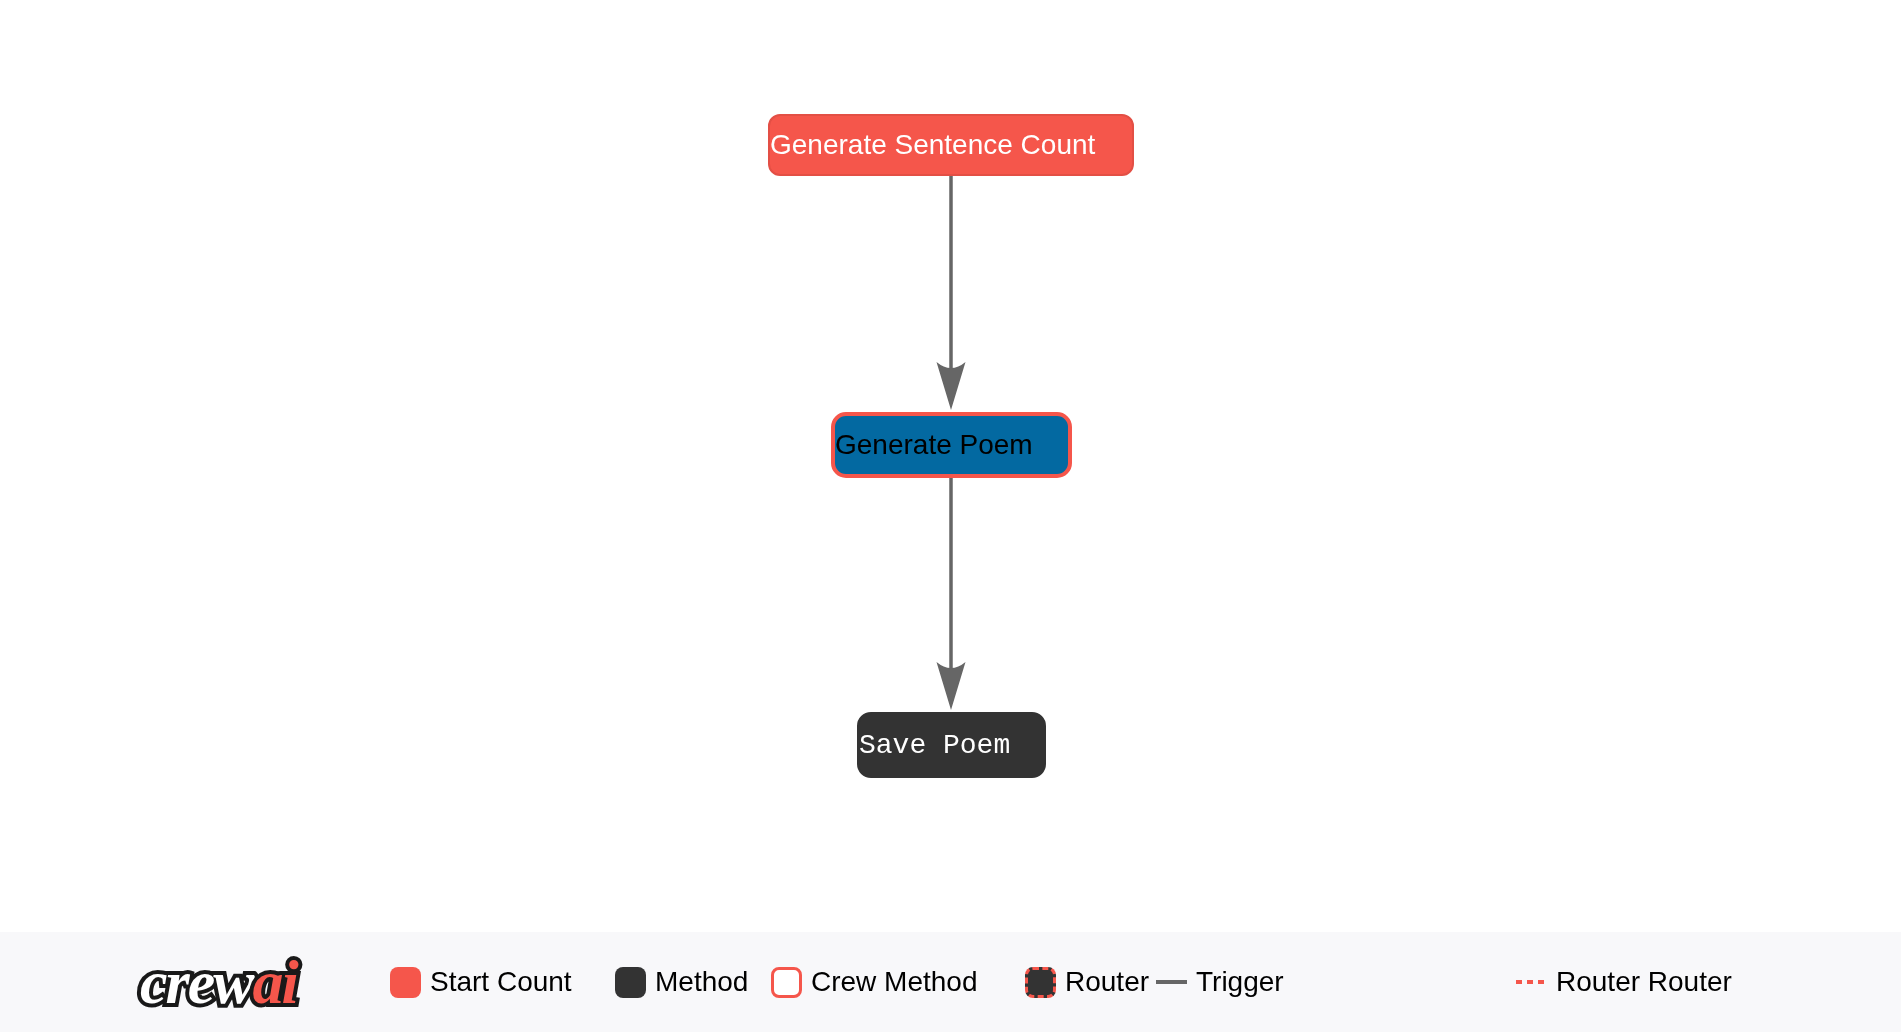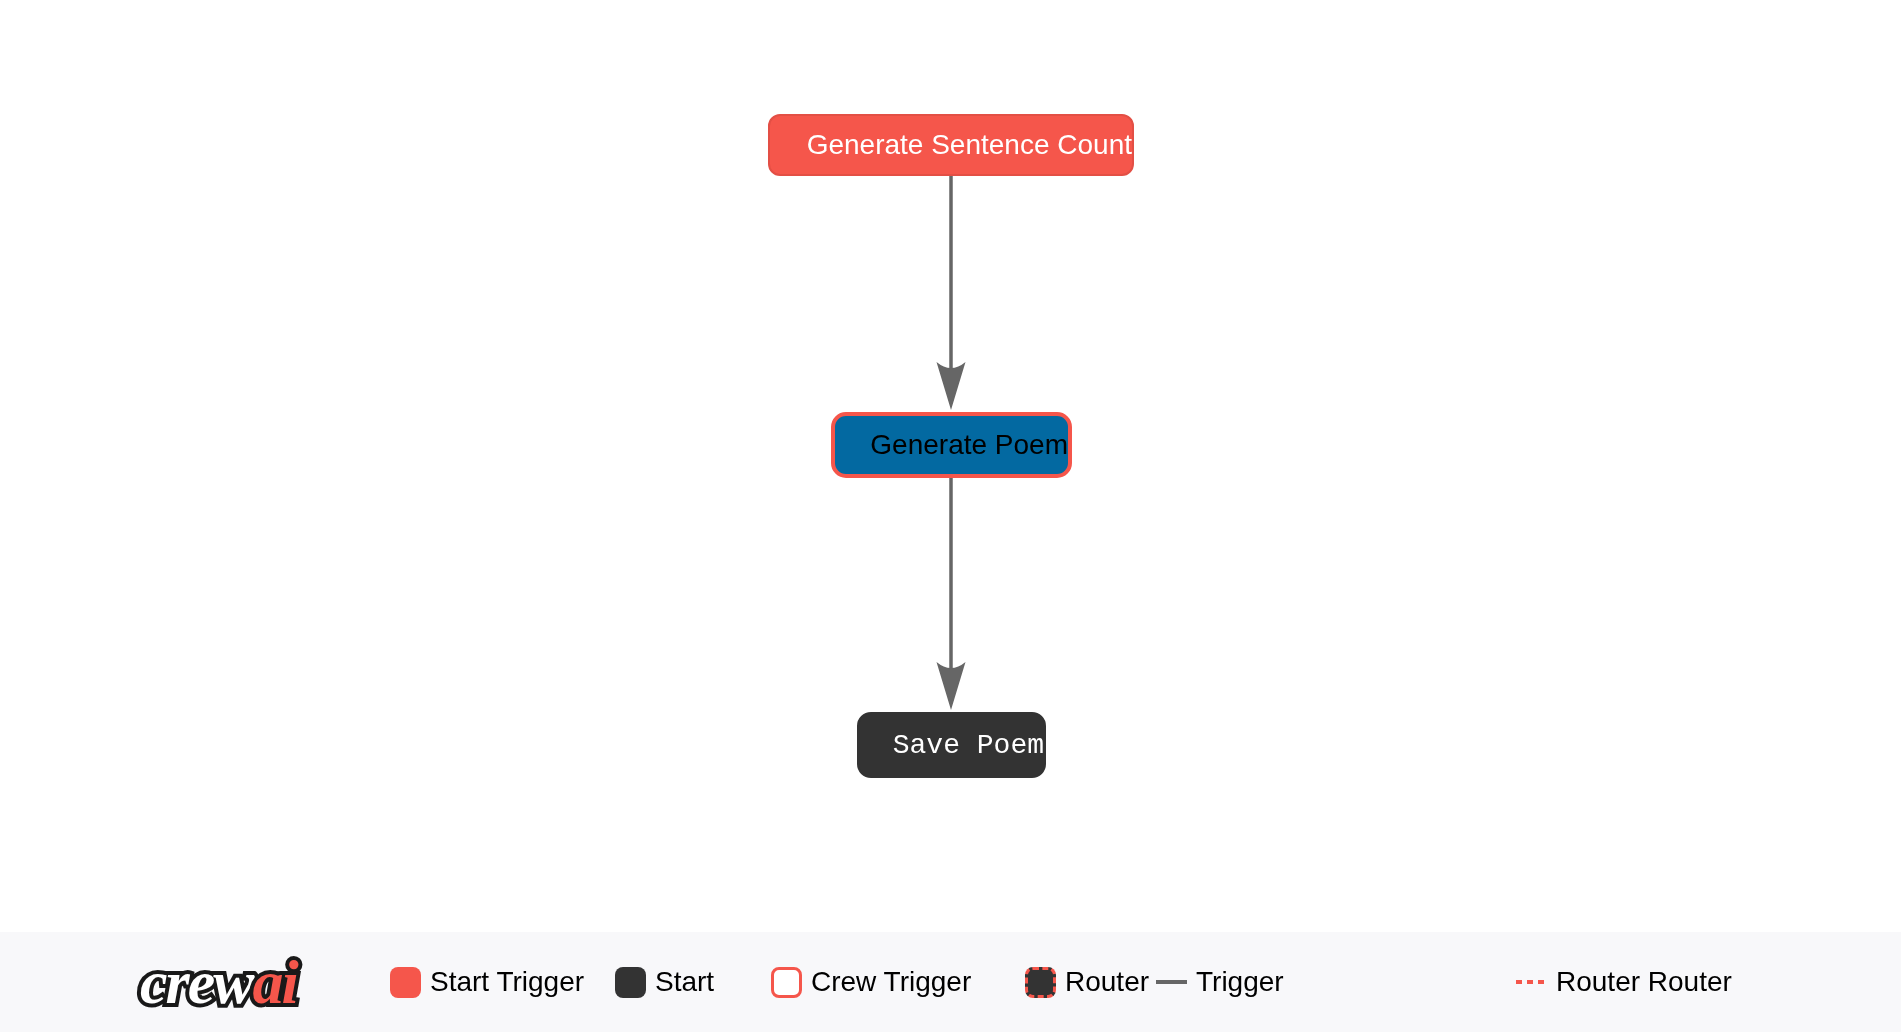--- a/index.html
+++ b/index.html
@@ -14,25 +14,24 @@
     position: absolute;
     left: 0; top: 0;
     width: 1901px; height: 1032px;
     background: var(--canvas-bg, #ffffff);
   }
   
   .node {
     position: absolute;
     display: flex;
     align-items: center;
-    justify-content: flex-end;
+    justify-content: flex-start;
     font-size: 28px;
     white-space: nowrap;
     cursor: pointer;
-    padding-left: 33px;
   }
   .node.start-method {
     left: 768px; top: 114px;
     width: 366px; height: 62px;
     background: var(--accent, #f5564b);
     border: 2px solid var(--accent-border, #e34f45);
     border-radius: 12px;
     color: #ffffff;
   }
   .node.crew-method {
@@ -153,31 +152,31 @@
 
   <div class="footer">
 
     <div class="logo">
       <span class="logo-crew">crew</span>
         <span class="logo-ai">ai</span>
     </div>
 
     <div class="legend-item li-0">
       <span class="swatch sw-start"></span>
-      <span>Start Trigger</span>
+      <span>Start Count</span>
     </div>
 
     <div class="legend-item li-1">
       <span class="swatch sw-method"></span>
-      <span>Start</span>
+      <span>Method</span>
     </div>
 
     <div class="legend-item li-2">
       <span class="swatch sw-crew"></span>
-      <span>Crew Trigger</span>
+      <span>Crew Method</span>
     </div>
 
     <div class="legend-item li-3">
       <span class="swatch sw-router"></span>
       <span>Router</span>
     </div>
 
     <div class="legend-item li-4">
       <span class="lineswatch sw-solid"></span>
       <span>Trigger</span>

